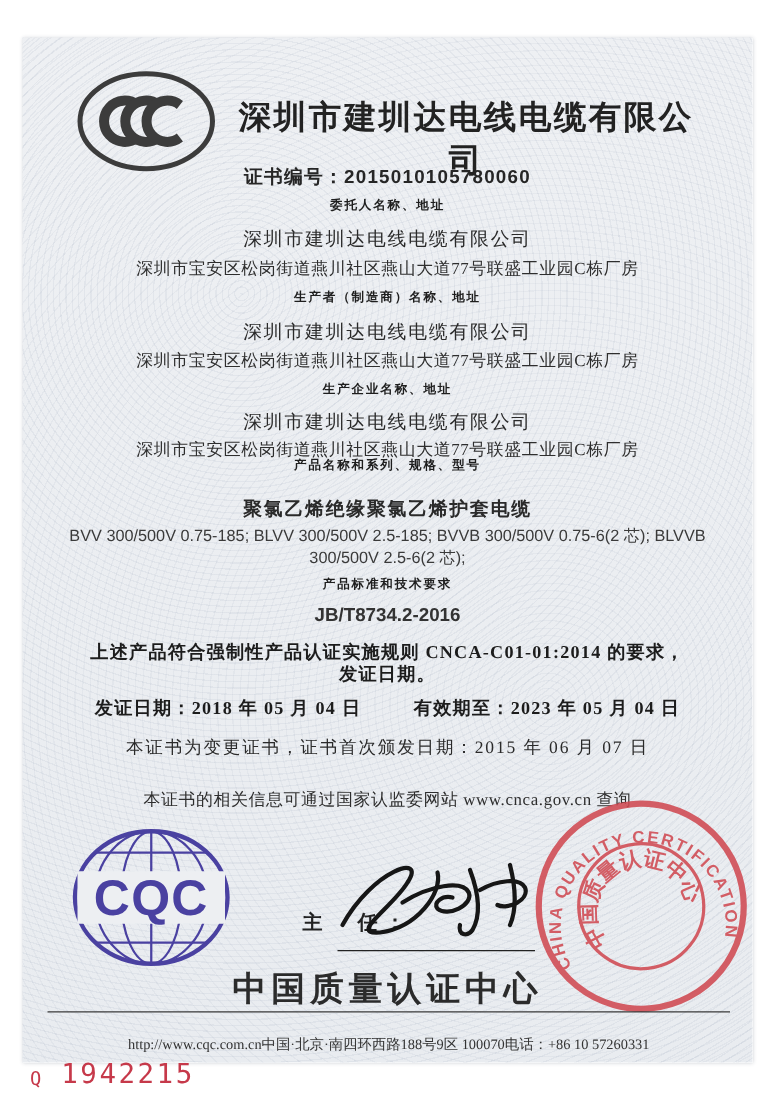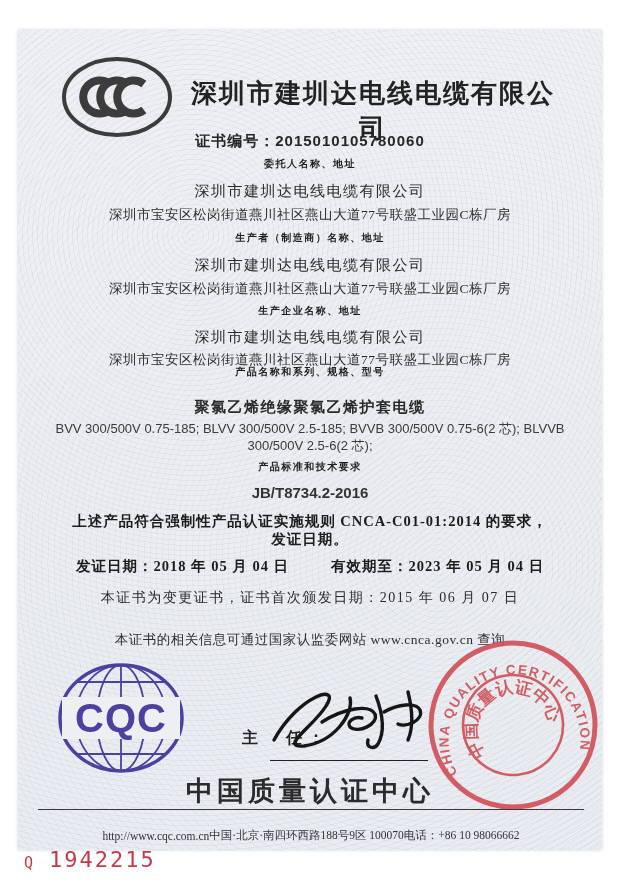--- a/index.html
+++ b/index.html
@@ -151,20 +151,20 @@
       <textPath href="#innerring" startOffset="0">中国质量认证中心</textPath>
     </text>
   </svg>
 
   <div class="org-big">中国质量认证中心</div>
 
   <div class="rule"></div>
   <div class="footer-row">
     <span>http://www.cqc.com.cn</span>
     <span class="mid">中国·北京·南四环西路188号9区  100070</span>
-    <span>电话：+86 10 98066662</span>
+    <span>电话：+86 10 57260331</span>
   </div>
 </div>
 
 <div class="serial">
   <span class="q">Q</span>
   <span class="n">1942215</span>
 </div>
 
 </body></html>

